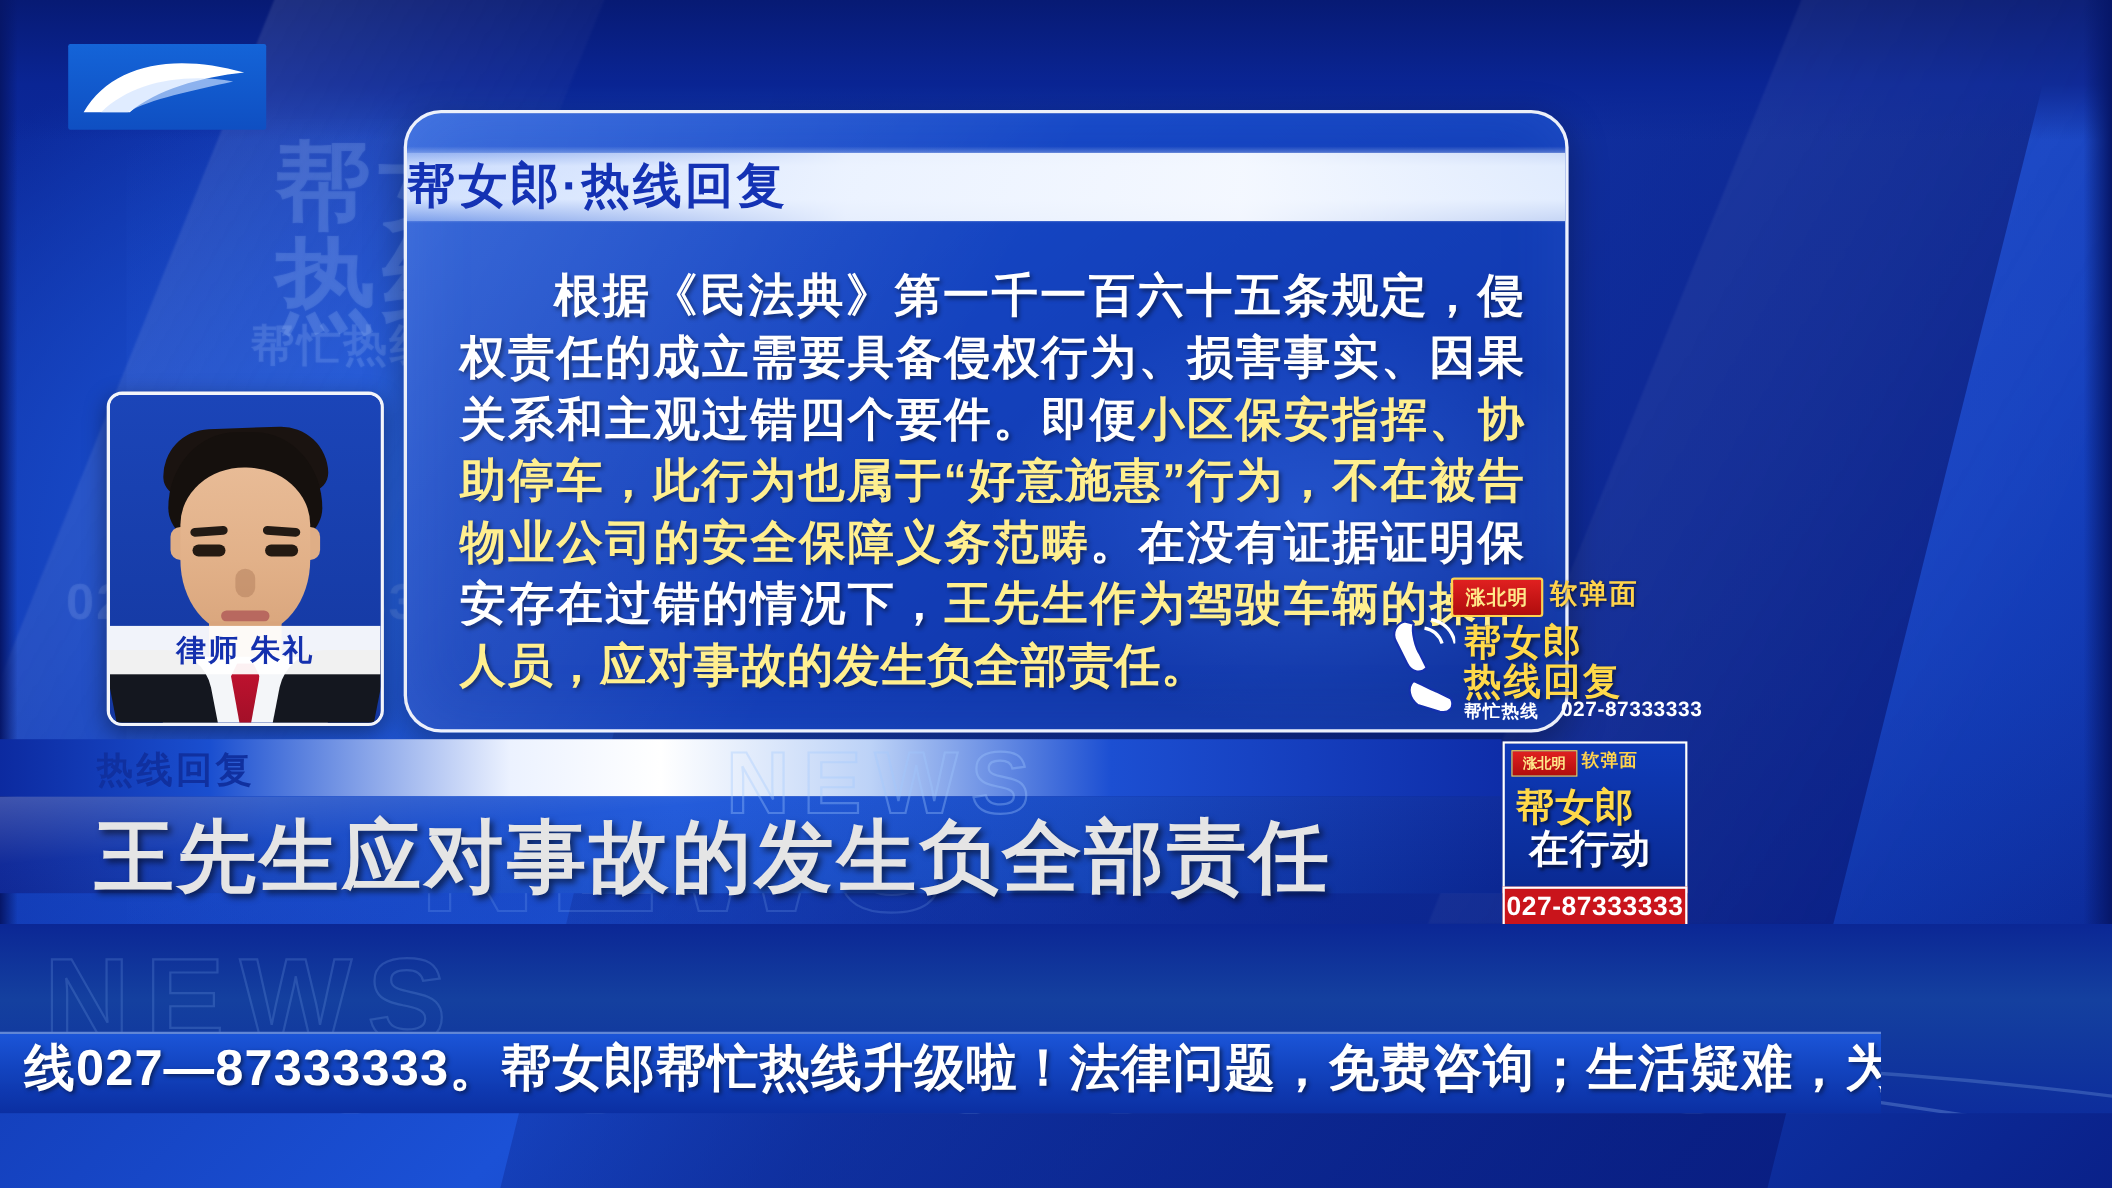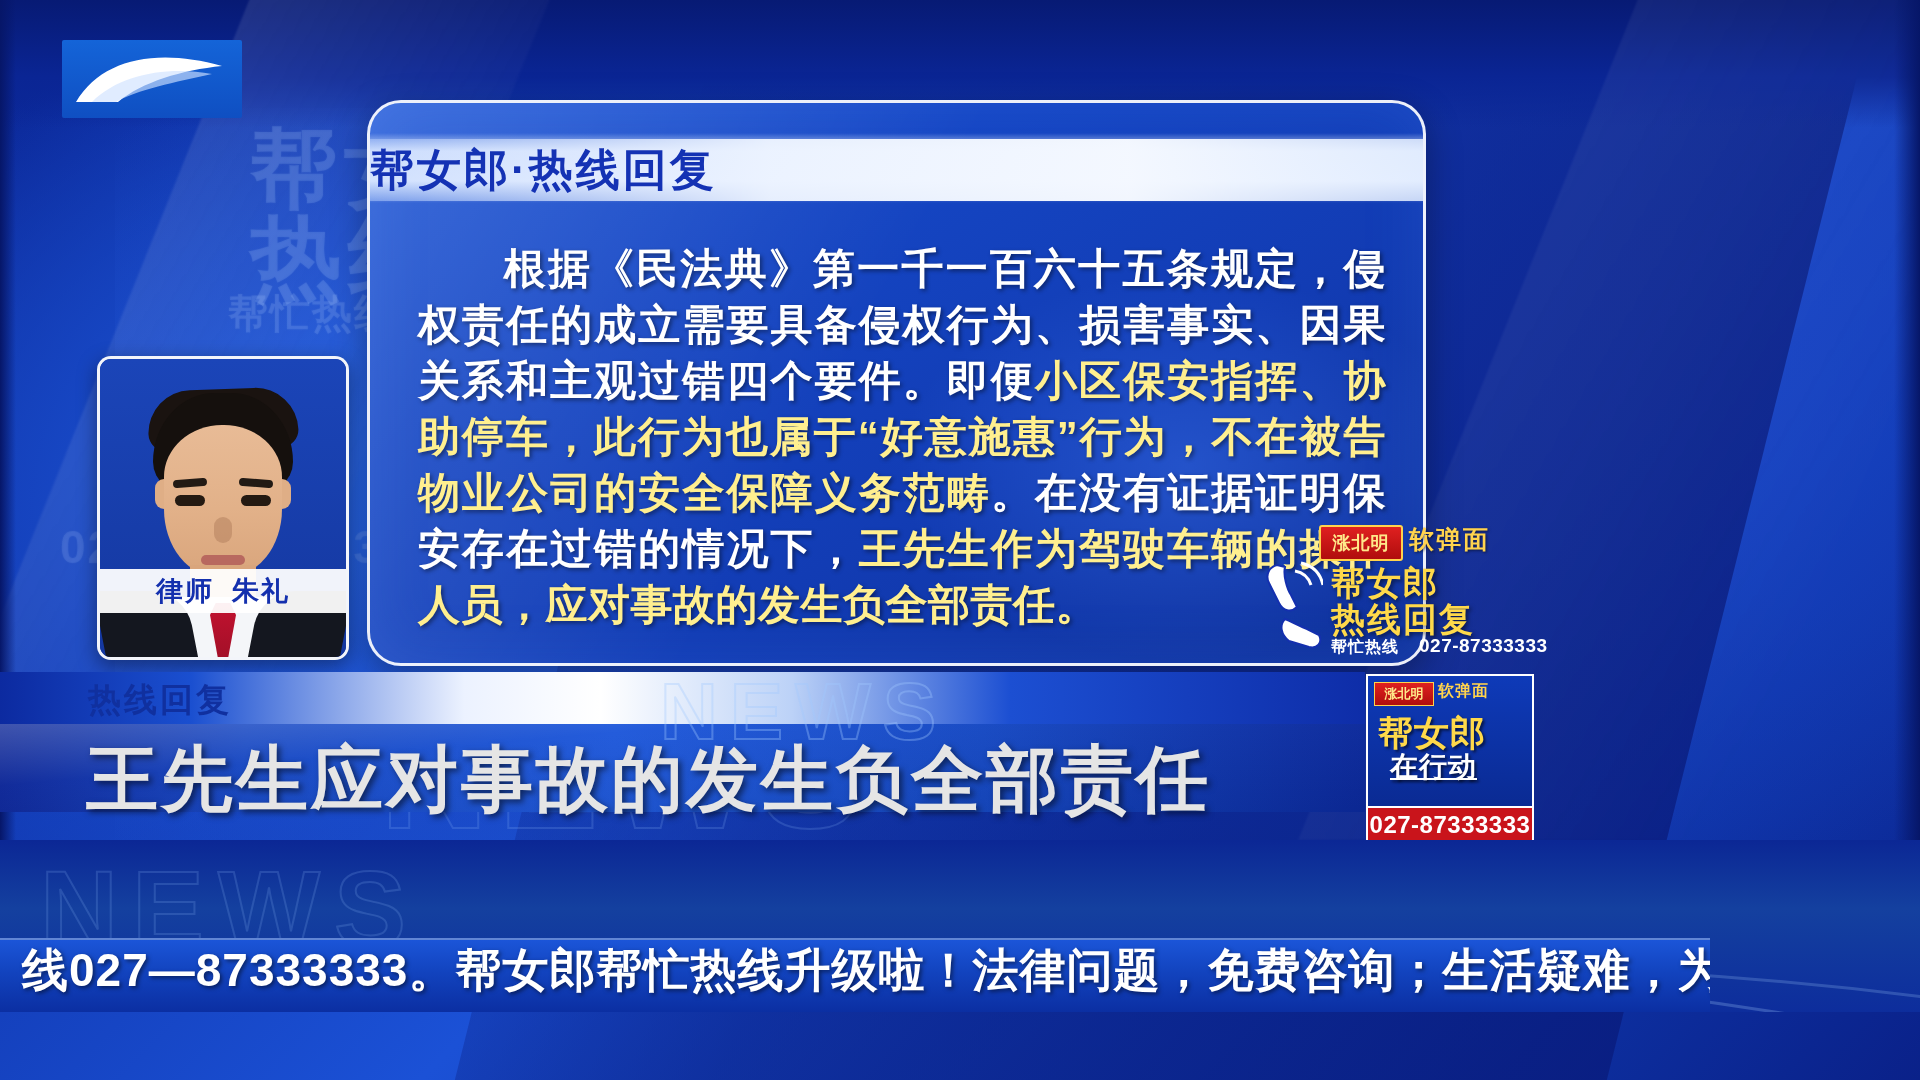--- a/index.html
+++ b/index.html
@@ -171,21 +171,21 @@
     background:linear-gradient(180deg,#c31230 0%,#9c0f26 100%);
     clip-path:polygon(22% 0,78% 0,100% 18%,62% 100%,38% 100%,0 18%);
   }
   .lawyer-namebar{
     position:absolute;left:0;bottom:44px;width:100%;height:44px;
     background:rgba(255,255,255,0.94);
     display:flex;align-items:center;justify-content:center;
   }
   .lawyer-name{
     font-size:27px;font-weight:bold;color:#1430ae;letter-spacing:2px;
-    font-family:Liberation Mono, monospace;
+    font-family:Liberation Sans, sans-serif;
   }
 
   
   .prog-logo{
     position:absolute;left:1243px;top:513px;width:310px;height:150px;
   }
   .pl-redbar{
     position:absolute;left:76px;top:12px;width:80px;height:32px;
     background:linear-gradient(180deg,#e02020 0%,#b00d0d 100%);
     border:2px solid #ffd34d;border-radius:3px;
@@ -265,22 +265,22 @@
     display:flex;align-items:center;justify-content:center;
   }
   .bd-brand{
     position:absolute;left:70px;top:5px;color:#ffd34d;font-size:16px;font-weight:bold;letter-spacing:1px;
   }
   .bd-l1{
     position:absolute;left:10px;top:34px;font-size:35px;font-weight:bold;color:#ffd94a;
     letter-spacing:1px;text-shadow:2px 2px 3px rgba(0,0,0,0.6);
   }
   .bd-l2{
-    position:absolute;left:22px;top:72px;font-size:28px;font-weight:bold;color:#ffffff;
-    letter-spacing:1px;text-shadow:2px 2px 3px rgba(0,0,0,0.6);text-decoration:underline;
+    position:absolute;left:22px;top:72px;font-size:36px;font-weight:bold;color:#ffffff;
+    letter-spacing:1px;text-shadow:2px 2px 3px rgba(0,0,0,0.6);
   }
   .bd-phone{
     position:absolute;left:1366px;top:806px;width:164px;height:34px;
     background:#c9141b;border:2px solid #ffffff;
     color:#ffffff;font-size:24px;font-weight:bold;letter-spacing:0.5px;
     display:flex;align-items:center;justify-content:center;
   }
 
   
   .ticker-gap{

